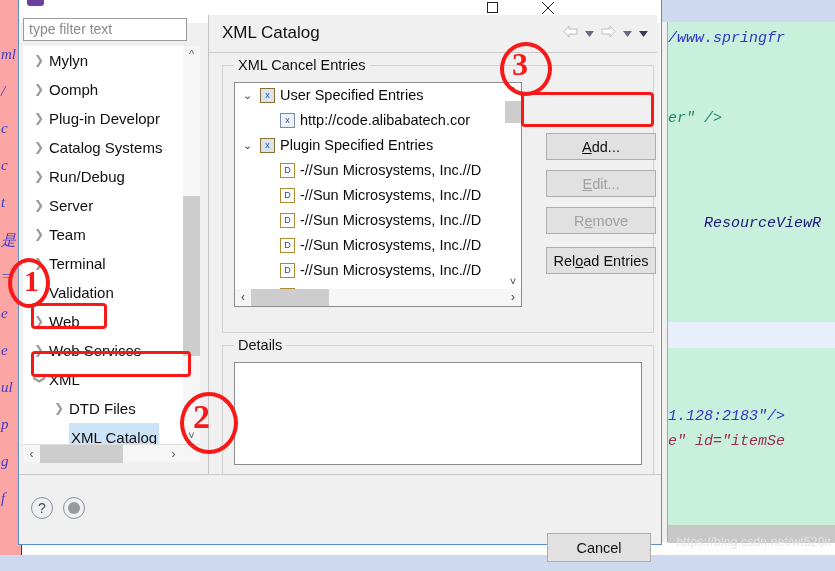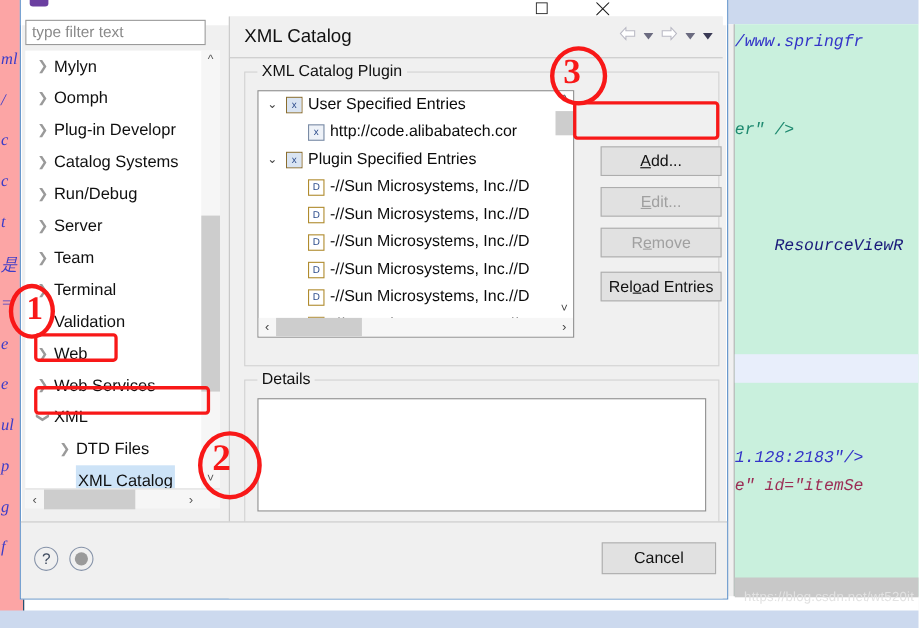--- a/index.html
+++ b/index.html
@@ -129,21 +129,21 @@
      border-top:1px solid #c9c9c9; background:#f0f0f0; }
   .icon-circle { position:absolute; top:22px; width:22px; height:22px; border-radius:50%;
      border:1px solid #8592a8; background:#f0f0f0; font-size:14px; color:#3e4a5e;
      text-align:center; line-height:20px; }
   #help-icon { left:12px; }
   #apply-icon { left:44px; }
   #apply-icon:after{ content:""; position:absolute; left:4px; top:4px; width:12px; height:12px;
      border-radius:50%; background:#9a9a9a; }
   .foot-btn { position:absolute; top:18px; width:104px; height:29px; }
   #ok-btn { left:409px; }
-  #cancel-btn { left:528px; }
+  #cancel-btn { left:528px;margin-top:40px; }
 
   
   .ann { position:absolute; z-index:50; pointer-events:none; }
   .ann-rect { border:3px solid #f81818; border-radius:4px; }
   .ann-circle { border:4px solid #f81818; border-radius:50%; }
   .ann-num { position:absolute; z-index:51; color:#f81818;
      font-family:"Liberation Serif", serif; font-weight:bold; }
 </style>
 </head>
 <body>
@@ -289,21 +289,21 @@
           </span>
           <span>
             <svg width="9" height="7" viewBox="0 0 9 7">
                 <path d="M0 0 L9 0 L4.5 6 Z" fill="#3a3a55"></path>
               </svg>
           </span>
         </div>
       </div>
 
       <div class="group" id="grp-entries">
-        <div class="g-title">XML Catalog Plugin</div>
+        <div class="g-title">XML Cancel Entries</div>
 
         <div class="entry-list">
           <div id="entry-rows">
               <div class="entry-row r-parent">
                 <span class="tw">⌄</span>
                 <span class="ic ic-cat"></span>
                 <span class="tx">User Specified Entries</span>
               </div>
               <div class="entry-row r-child">
                 <span class="ic ic-x"></span>

